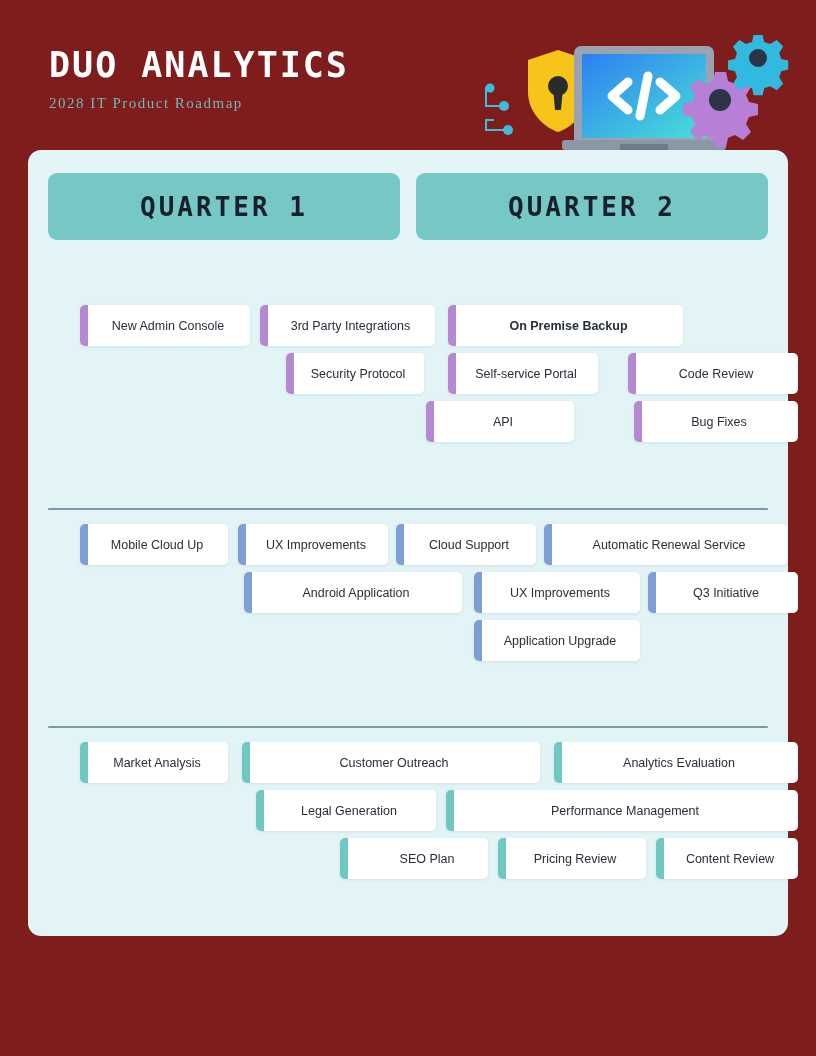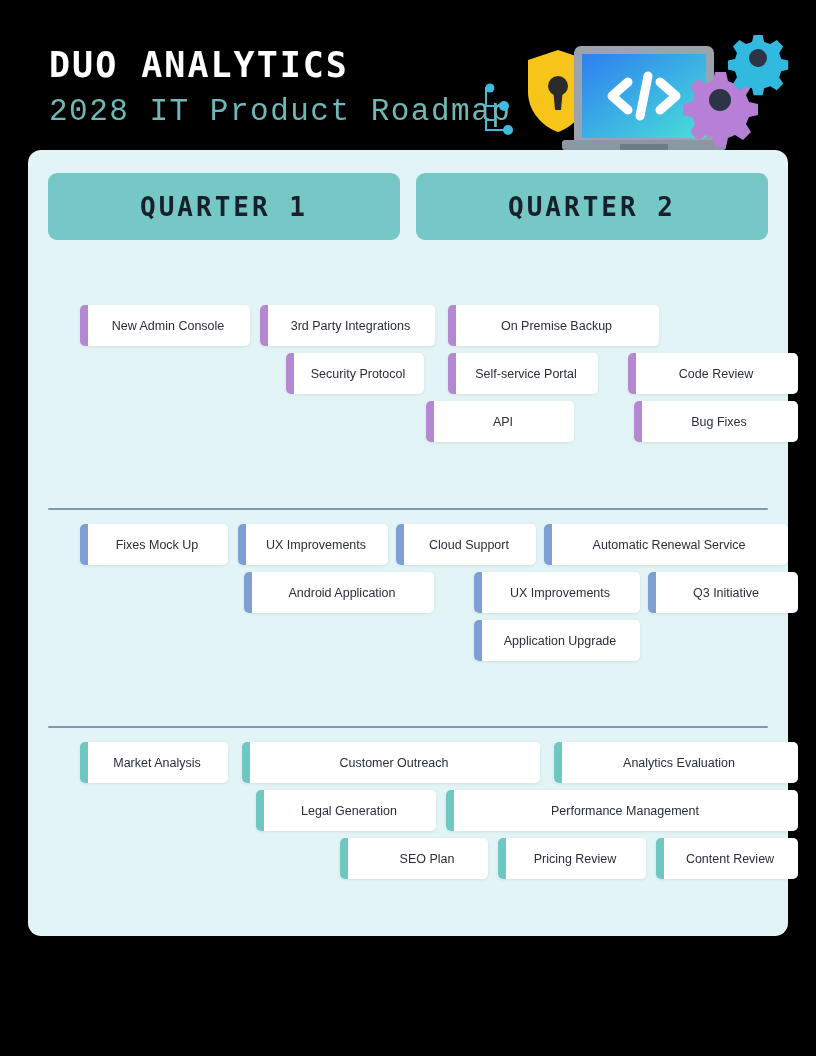--- a/index.html
+++ b/index.html
@@ -2,33 +2,33 @@
 <html><head>
 <meta charset="utf-8">
 <style>
   * { box-sizing: border-box; margin: 0; padding: 0; }
   html, body {
     width: 816px; height: 1056px;
     background: #2b3546;
     font-family: "Liberation Sans", sans-serif;
     overflow: hidden;
   }
-  .page { position: relative; width: 816px; height: 1056px; background: #000000; }
+  .page { position: relative; width: 816px; height: 1056px; background: #7f1d1d; }
 
   
   .header { position: absolute; left: 0; top: 0; width: 816px; height: 150px; }
   .title-block { position: absolute; left: 49px; top: 48px; }
   .main-title {
     font-family: "DejaVu Sans Mono", monospace;
     font-size: 35px; font-weight: bold; color: #ffffff;
     letter-spacing: 2px; line-height: 1;
   }
   .sub-title {
-    font-family: Liberation Mono, monospace;
-    font-size: 31px; color: #6fb8b7; letter-spacing: 1.5px;
+    font-family: Liberation Serif, serif;
+    font-size: 15px; color: #6fb8b7; letter-spacing: 1.5px;
     margin-top: 13px; line-height: 1;
   }
   .hero { position: absolute; left: 480px; top: 28px; width: 310px; height: 128px; }
 
   
   .panel {
     position: absolute; left: 28px; top: 150px;
     width: 760px; height: 786px;
     background: #e3f4f6; border-radius: 13px;
   }
@@ -158,21 +158,21 @@
     <div class="group g1">
         <div class="track">
           <div class="task" style="left: 32px; width: 170px;">
             <span class="accent" style="background: rgb(181, 136, 210);"></span>
             <span class="label">New Admin Console</span>
           </div>
           <div class="task" style="left: 212px; width: 175px;">
             <span class="accent" style="background: rgb(181, 136, 210);"></span>
             <span class="label">3rd Party Integrations</span>
           </div>
-          <div class="task" style="left: 400px; width: 211px;">
+          <div class="task" style="left: 400px; width: 235px; font-weight: bold;">
             <span class="accent" style="background: rgb(181, 136, 210);"></span>
             <span class="label">On Premise Backup</span>
           </div>
         </div>
         <div class="track">
           <div class="task" style="left: 238px; width: 138px;">
             <span class="accent" style="background: rgb(181, 136, 210);"></span>
             <span class="label">Security Protocol</span>
           </div>
           <div class="task" style="left: 400px; width: 150px;">
@@ -193,37 +193,37 @@
             <span class="accent" style="background: rgb(181, 136, 210);"></span>
             <span class="label">Bug Fixes</span>
           </div>
         </div>
       </div>
     <div class="divider d1"></div>
     <div class="group g2">
         <div class="track">
           <div class="task" style="left: 32px; width: 148px;">
             <span class="accent" style="background: rgb(126, 159, 212);"></span>
-            <span class="label">Fixes Mock Up</span>
+            <span class="label">Mobile Cloud Up</span>
           </div>
           <div class="task" style="left: 190px; width: 150px;">
             <span class="accent" style="background: rgb(126, 159, 212);"></span>
             <span class="label">UX Improvements</span>
           </div>
           <div class="task" style="left: 348px; width: 140px;">
             <span class="accent" style="background: rgb(126, 159, 212);"></span>
             <span class="label">Cloud Support</span>
           </div>
           <div class="task" style="left: 496px; width: 244px;">
             <span class="accent" style="background: rgb(126, 159, 212);"></span>
             <span class="label">Automatic Renewal Service</span>
           </div>
         </div>
         <div class="track">
-          <div class="task" style="left: 196px; width: 190px;">
+          <div class="task" style="left: 196px; width: 218px;">
             <span class="accent" style="background: rgb(126, 159, 212);"></span>
             <span class="label">Android Application</span>
           </div>
           <div class="task" style="left: 426px; width: 166px;">
             <span class="accent" style="background: rgb(126, 159, 212);"></span>
             <span class="label">UX Improvements</span>
           </div>
           <div class="task" style="left: 600px; width: 150px;">
             <span class="accent" style="background: rgb(126, 159, 212);"></span>
             <span class="label">Q3 Initiative</span>

